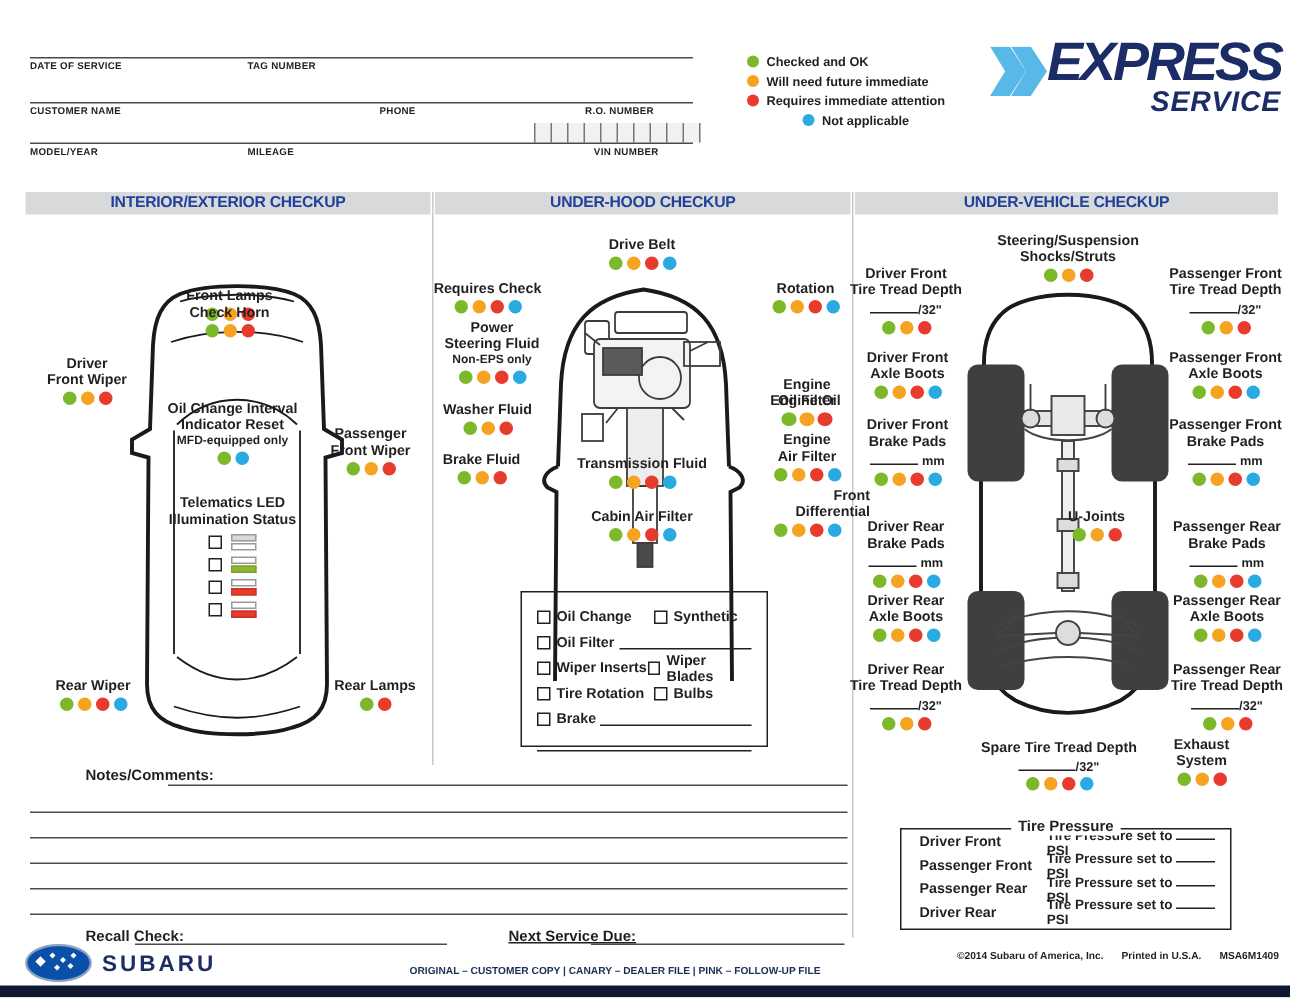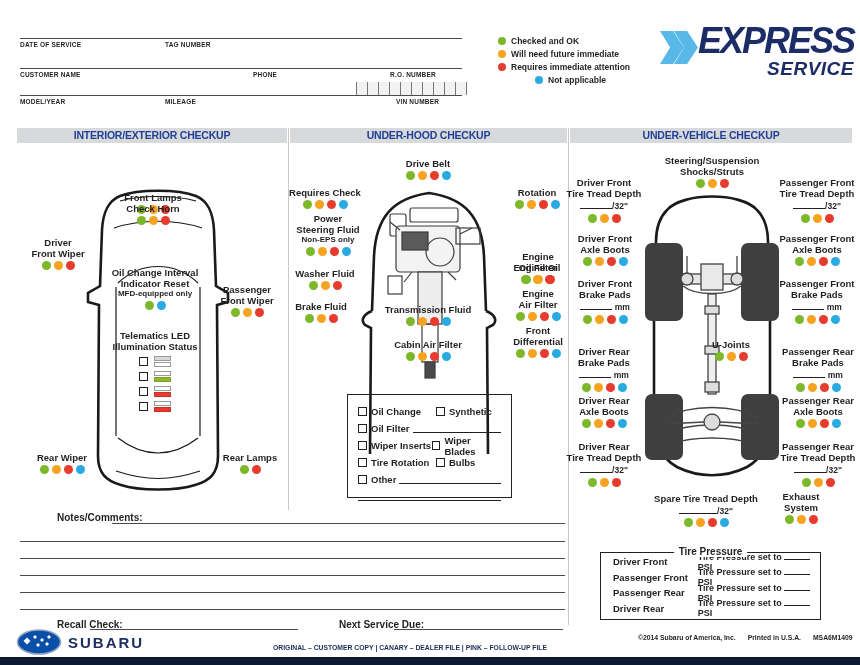--- a/index.html
+++ b/index.html
@@ -341,21 +341,21 @@
   <div class="item" style="left:498px;top:288px;width:80px;">
     <div class="lab">Engine
 Air Filter</div>
     <div class="dots">
         <span class="dot" style="background: rgb(124, 184, 41);"></span>
         <span class="dot" style="background: rgb(246, 163, 33);"></span>
         <span class="dot" style="background: rgb(231, 59, 45);"></span>
         <span class="dot" style="background: rgb(41, 170, 225);"></span>
       </div>
   </div>
-  <div class="item" style="left:496px;top:325px;width:84px;">
+  <div class="item" style="left:496px;top:325px;width:84px;text-align:right;">
     <div class="lab">Front
 Differential</div>
     <div class="dots">
         <span class="dot" style="background: rgb(124, 184, 41);"></span>
         <span class="dot" style="background: rgb(246, 163, 33);"></span>
         <span class="dot" style="background: rgb(231, 59, 45);"></span>
         <span class="dot" style="background: rgb(41, 170, 225);"></span>
       </div>
   </div>
   <div class="item" style="left:366px;top:304px;width:124px;">
@@ -411,21 +411,21 @@
           <span>Tire Rotation</span>
         </span>
       <span class="sbgrp">
           <span class="cb"></span>
           <span>Bulbs</span>
         </span>
     </div>
     <div class="sbrow">
       <span class="sbgrp">
           <span class="cb"></span>
-          <span>Other</span>
+          <span>Brake</span>
         </span>
       <span class="sbline"></span>
     </div>
     <div class="sbrow">
         <span class="sbline" style="margin-left:0;"></span>
       </div>
   </div>
 
   <svg class="abs" style="left:635px;top:186px;" width="154" height="296" viewBox="0 0 154 296">
     <path fill="none" stroke="#1a1a1a" stroke-width="2.6" d="M32,24 C48,6 106,6 122,24 C130,32 133,42 133,56 L135,96 C142,100 144,107 139,111 L135,113 L135,224 C135,258 128,272 112,281 C90,292 64,292 42,281 C26,272 19,258 19,224 L19,113 L15,111 C10,107 12,100 19,96 L21,56 C21,42 24,32 32,24 Z"></path>
@@ -634,21 +634,21 @@
   <div class="blabel" style="left:20px;top:512px;">Notes/Comments:</div>
   <div class="rule" style="left:112px;top:523px;width:453px;"></div>
   <div class="rule" style="left:20px;top:541px;width:545px;"></div>
   <div class="rule" style="left:20px;top:558px;width:545px;"></div>
   <div class="rule" style="left:20px;top:575px;width:545px;"></div>
   <div class="rule" style="left:20px;top:592px;width:545px;"></div>
   <div class="rule" style="left:20px;top:609px;width:545px;"></div>
 
   <div class="blabel" style="left:20px;top:619px;">Recall Check:</div>
   <div class="rule" style="left:90px;top:629px;width:208px;"></div>
-  <div class="blabel" style="left:302px;top:619px;">Next Service Due:</div>
+  <div class="blabel" style="left:302px;top:619px;text-decoration:underline;">Next Service Due:</div>
   <div class="rule" style="left:394px;top:629px;width:169px;"></div>
 
   <div id="subaru">
     <svg width="46" height="26" viewBox="0 0 46 26">
       <ellipse cx="23" cy="13" rx="21.5" ry="12" fill="#0a4fa8" stroke="#8fa3c4" stroke-width="1.5"></ellipse>
       <polygon points="11,8.5 14.5,12 11,15.5 7.5,12" fill="#fff"></polygon>
       <polygon points="19,6 21,8 19,10 17,8" fill="#fff"></polygon>
       <polygon points="26,9 28,11 26,13 24,11" fill="#fff"></polygon>
       <polygon points="33,6 35,8 33,10 31,8" fill="#fff"></polygon>
       <polygon points="22,14 24,16 22,18 20,16" fill="#fff"></polygon>

